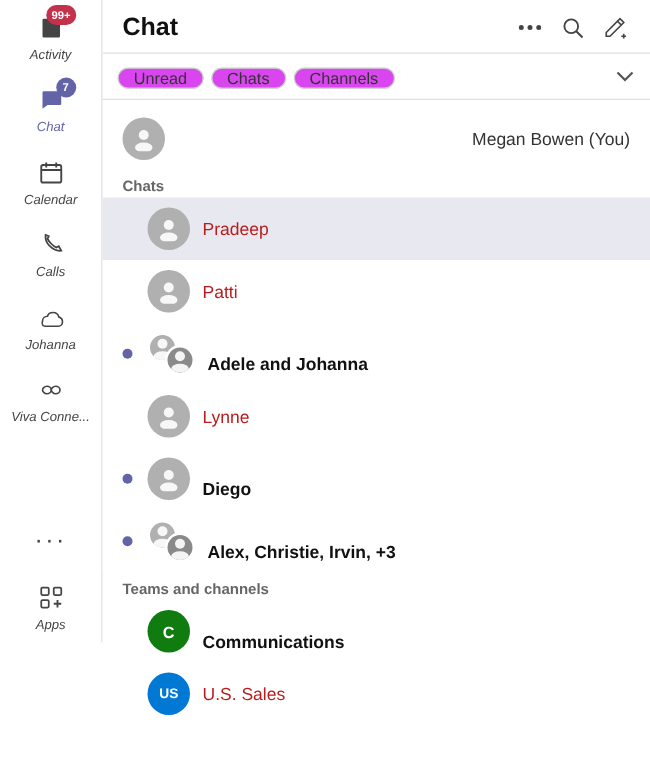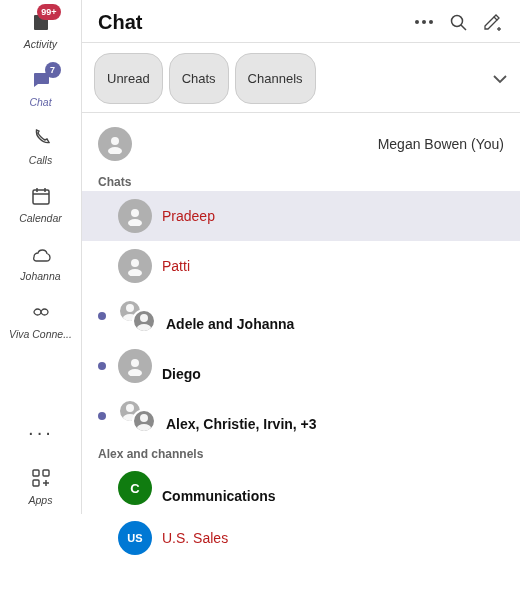--- a/index.html
+++ b/index.html
@@ -138,25 +138,25 @@
       display: flex;
       align-items: center;
       padding: 10px 12px 8px 12px;
       gap: 6px;
       border-bottom: 1px solid #e0e0e0;
     }
 
     .filter-tab {
       border: 1px solid #ccc;
       border-radius: 16px;
-      padding: 17px 12px;
+      padding: 0 12px;
       font-size: 13px;
       color: #333;
       cursor: pointer;
-      background: #e5e5e5;
+      background: #d946ef;
     }
 
     .filter-expand {
       margin-left: auto;
       font-size: 16px;
       color: #555;
       cursor: pointer;
     }
 
     
@@ -298,36 +298,36 @@
         <path d="M4 4h14a1 1 0 0 1 1 1v9a1 1 0 0 1-1 1H8l-4 3V5a1 1 0 0 1 1-1z" fill="#6264a7"></path>
       </svg>
       <span class="badge badge-blue">7</span>
     </div>
     <span class="sidebar-label">Chat</span>
   </div>
 
   <div class="sidebar-item">
     <div class="sidebar-icon">
       <svg width="22" height="22" viewBox="0 0 22 22" fill="none">
-        <path d="M6.5 3C6 6 7 9 9.5 11.5S16 16 19 15.5l-2-3.5-2 1s-2-1-4-3-3-4-3-4l1-2L6.5 3z" stroke="#444" stroke-width="1.4" fill="none"></path>
-      </svg>
-    </div>
-    <span class="sidebar-label">Calls</span>
-  </div>
-
-  <div class="sidebar-item">
-    <div class="sidebar-icon">
-      <svg width="22" height="22" viewBox="0 0 22 22" fill="none">
         <rect x="3" y="5" width="16" height="14" rx="1.5" stroke="#444" stroke-width="1.5" fill="none"></rect>
         <line x1="3" y1="9" x2="19" y2="9" stroke="#444" stroke-width="1.5"></line>
         <line x1="7" y1="3" x2="7" y2="7" stroke="#444" stroke-width="1.5"></line>
         <line x1="15" y1="3" x2="15" y2="7" stroke="#444" stroke-width="1.5"></line>
       </svg>
     </div>
     <span class="sidebar-label">Calendar</span>
+  </div>
+
+  <div class="sidebar-item">
+    <div class="sidebar-icon">
+      <svg width="22" height="22" viewBox="0 0 22 22" fill="none">
+        <path d="M6.5 3C6 6 7 9 9.5 11.5S16 16 19 15.5l-2-3.5-2 1s-2-1-4-3-3-4-3-4l1-2L6.5 3z" stroke="#444" stroke-width="1.4" fill="none"></path>
+      </svg>
+    </div>
+    <span class="sidebar-label">Calls</span>
   </div>
 
   <div class="sidebar-item">
     <div class="sidebar-icon">
       <svg width="22" height="22" viewBox="0 0 22 22" fill="none">
         <path d="M4 14c0-2.5 2-4 4-4 .5-2 2.5-3 4.5-3 2.5 0 4 1.5 4.5 3.5C18.5 11 20 12.5 20 14.5c0 2-1.5 3.5-3.5 3.5H6C4.5 18 3 16.5 4 14z" stroke="#444" stroke-width="1.3" fill="none"></path>
       </svg>
     </div>
     <span class="sidebar-label">Johanna</span>
   </div>
@@ -450,20 +450,30 @@
         <div class="av2" style="background:#8a8a8a;">
           <svg width="20" height="20" viewBox="0 0 20 20" fill="none">
             <circle cx="10" cy="7" r="4" fill="#fff" opacity="0.9"></circle>
             <ellipse cx="10" cy="17" rx="7" ry="4" fill="#fff" opacity="0.9"></ellipse>
           </svg>
         </div>
       </div>
       <span class="chat-item-name unread">Adele and Johanna</span>
     </div>
 
+    <div class="chat-item">
+      <div class="no-dot"></div>
+      <div class="avatar avatar-gray">
+        <svg width="20" height="20" viewBox="0 0 20 20" fill="none">
+          <circle cx="10" cy="7" r="4" fill="#fff" opacity="0.9"></circle>
+          <ellipse cx="10" cy="17" rx="7" ry="4" fill="#fff" opacity="0.9"></ellipse>
+        </svg>
+      </div>
+      <span class="chat-item-name">Lynne</span>
+    </div>
 
     <div class="chat-item">
       <div class="unread-dot"></div>
       <div class="avatar avatar-gray">
         <svg width="20" height="20" viewBox="0 0 20 20" fill="none">
           <circle cx="10" cy="7" r="4" fill="#fff" opacity="0.9"></circle>
           <ellipse cx="10" cy="17" rx="7" ry="4" fill="#fff" opacity="0.9"></ellipse>
         </svg>
       </div>
       <span class="chat-item-name unread">Diego</span>
@@ -482,21 +492,21 @@
         <div class="av2" style="background:#8a8a8a;">
           <svg width="20" height="20" viewBox="0 0 20 20" fill="none">
             <circle cx="10" cy="7" r="4" fill="#fff" opacity="0.9"></circle>
             <ellipse cx="10" cy="17" rx="7" ry="4" fill="#fff" opacity="0.9"></ellipse>
           </svg>
         </div>
       </div>
       <span class="chat-item-name unread">Alex, Christie, Irvin, +3</span>
     </div>
 
-    <div class="section-header">Alex and channels</div>
+    <div class="section-header">Teams and channels</div>
 
     <div class="chat-item">
       <div class="no-dot"></div>
       <div class="avatar" style="background:#107c10; font-size:13px; font-weight:700;">C</div>
       <span class="chat-item-name unread">Communications</span>
     </div>
 
     <div class="chat-item">
       <div class="no-dot"></div>
       <div class="avatar" style="background:#0078d4; font-size:11px; font-weight:700;">US</div>

